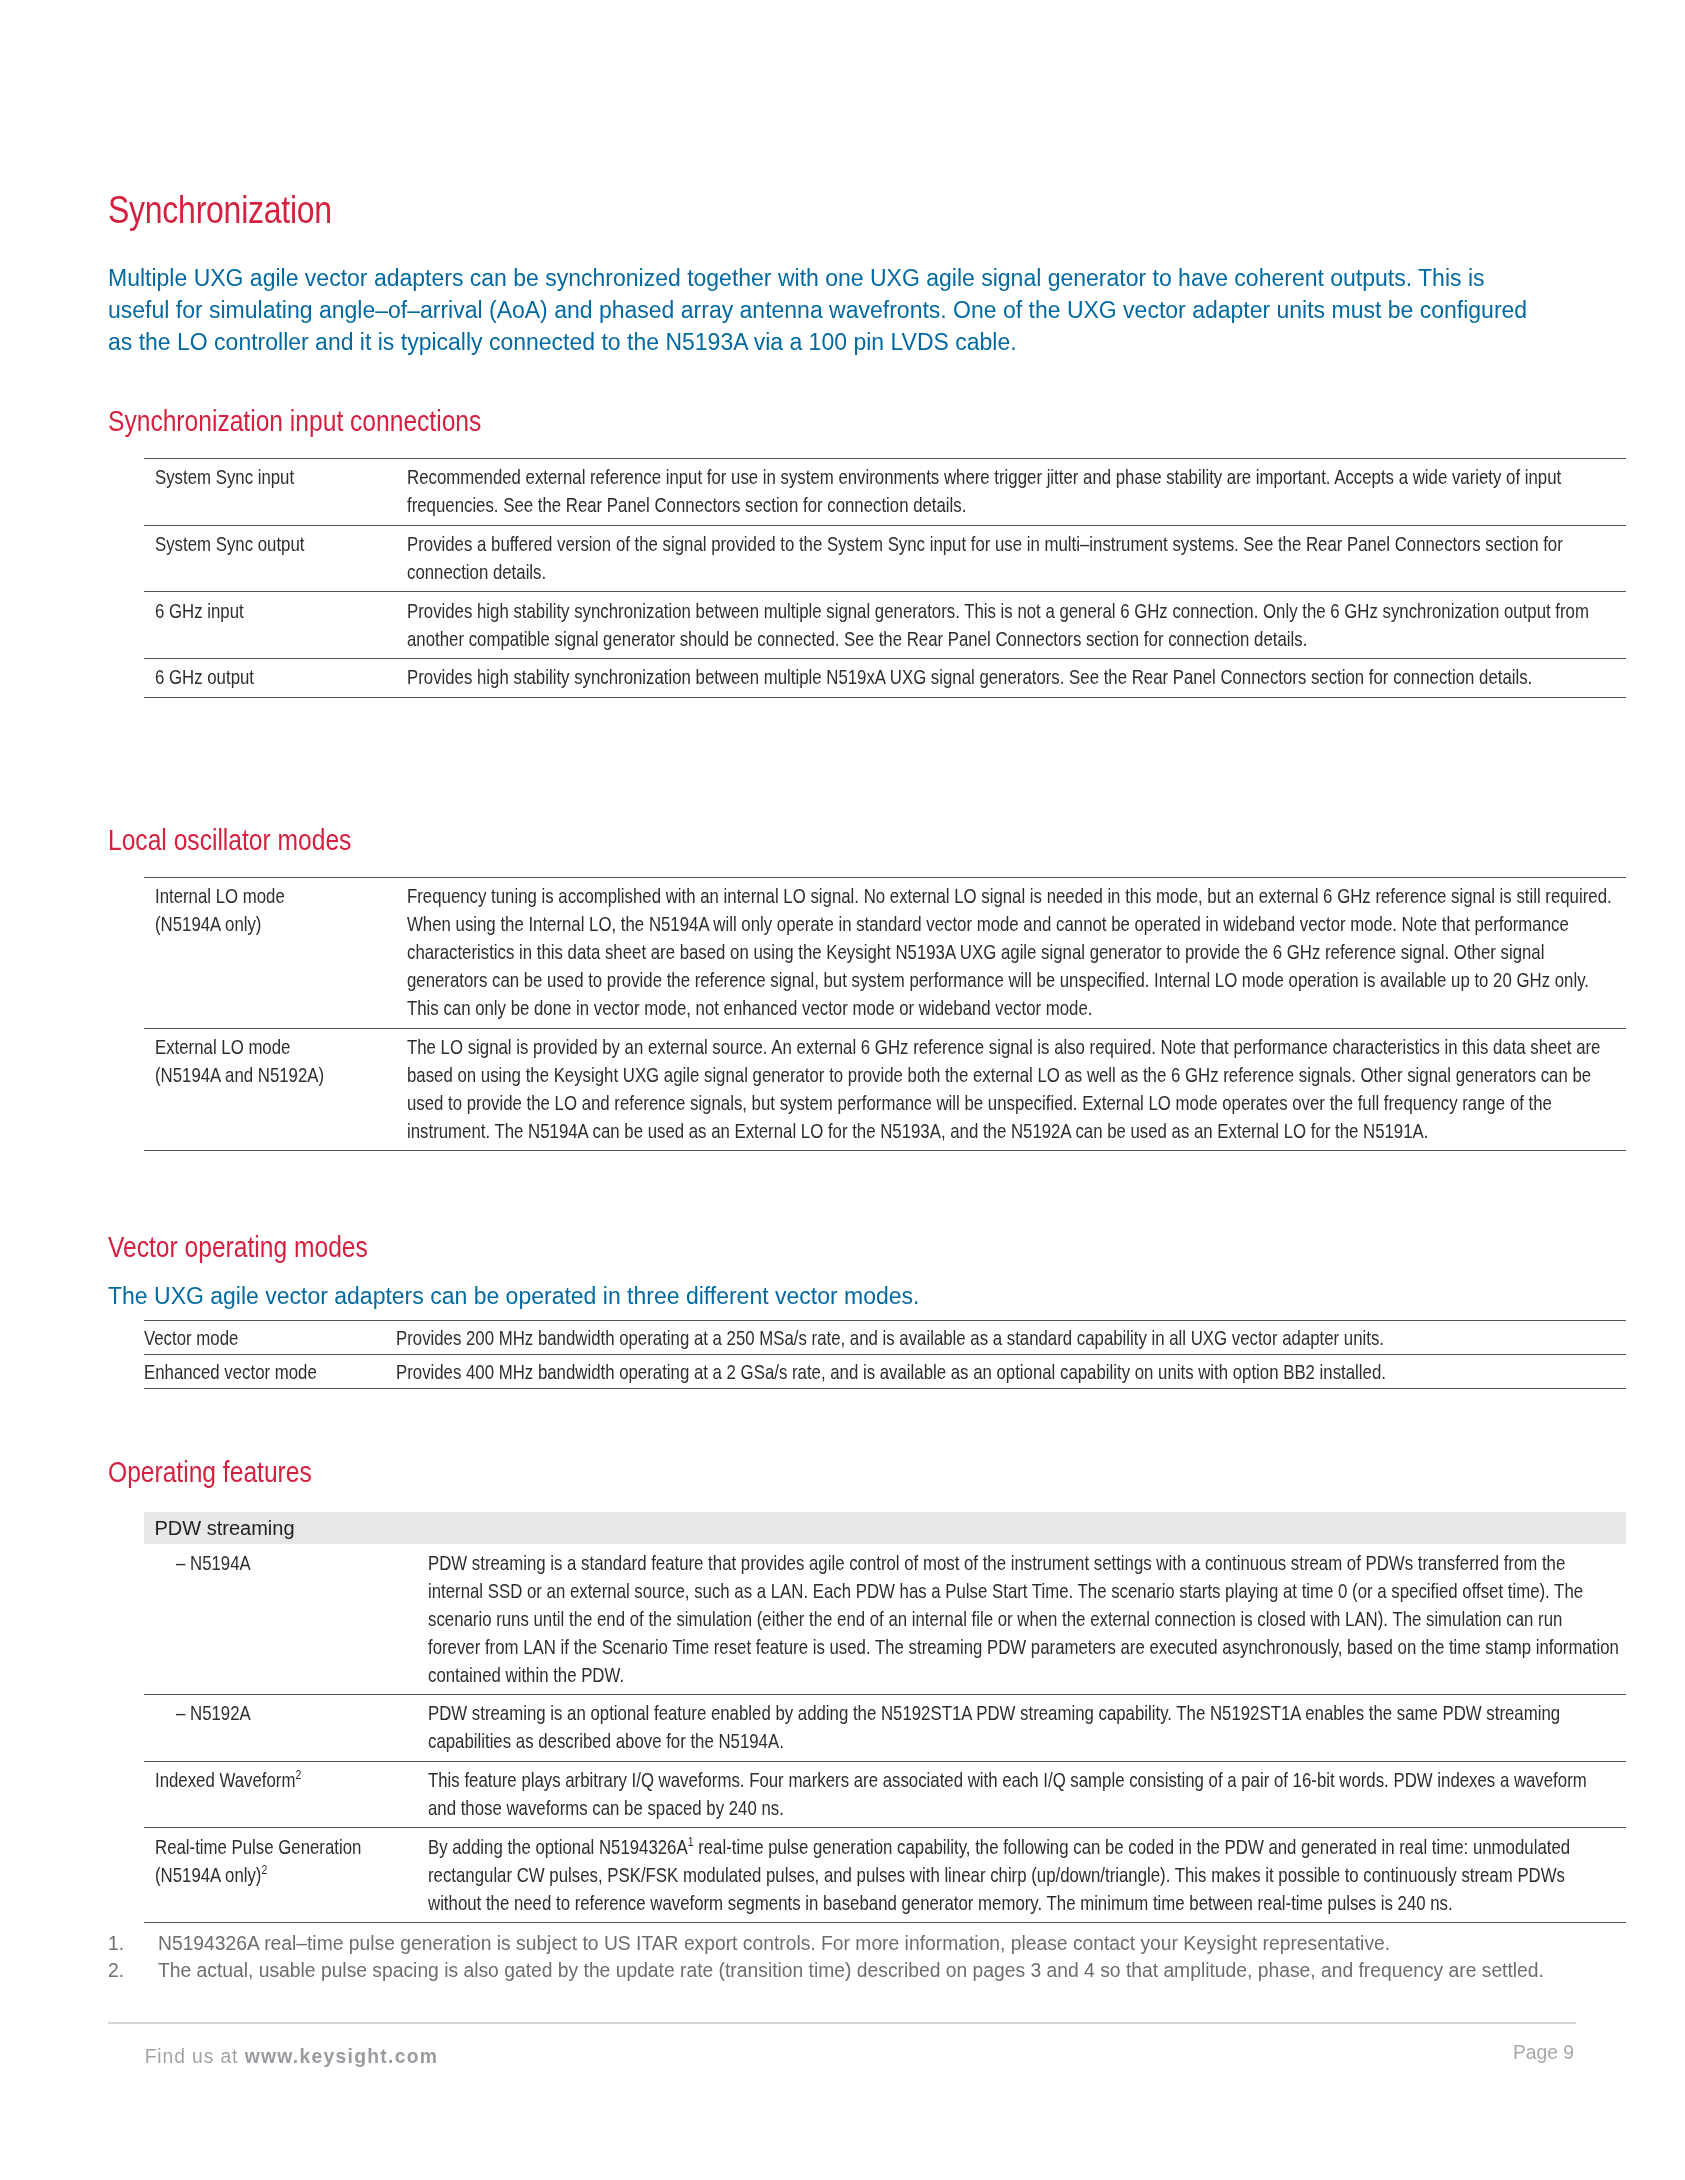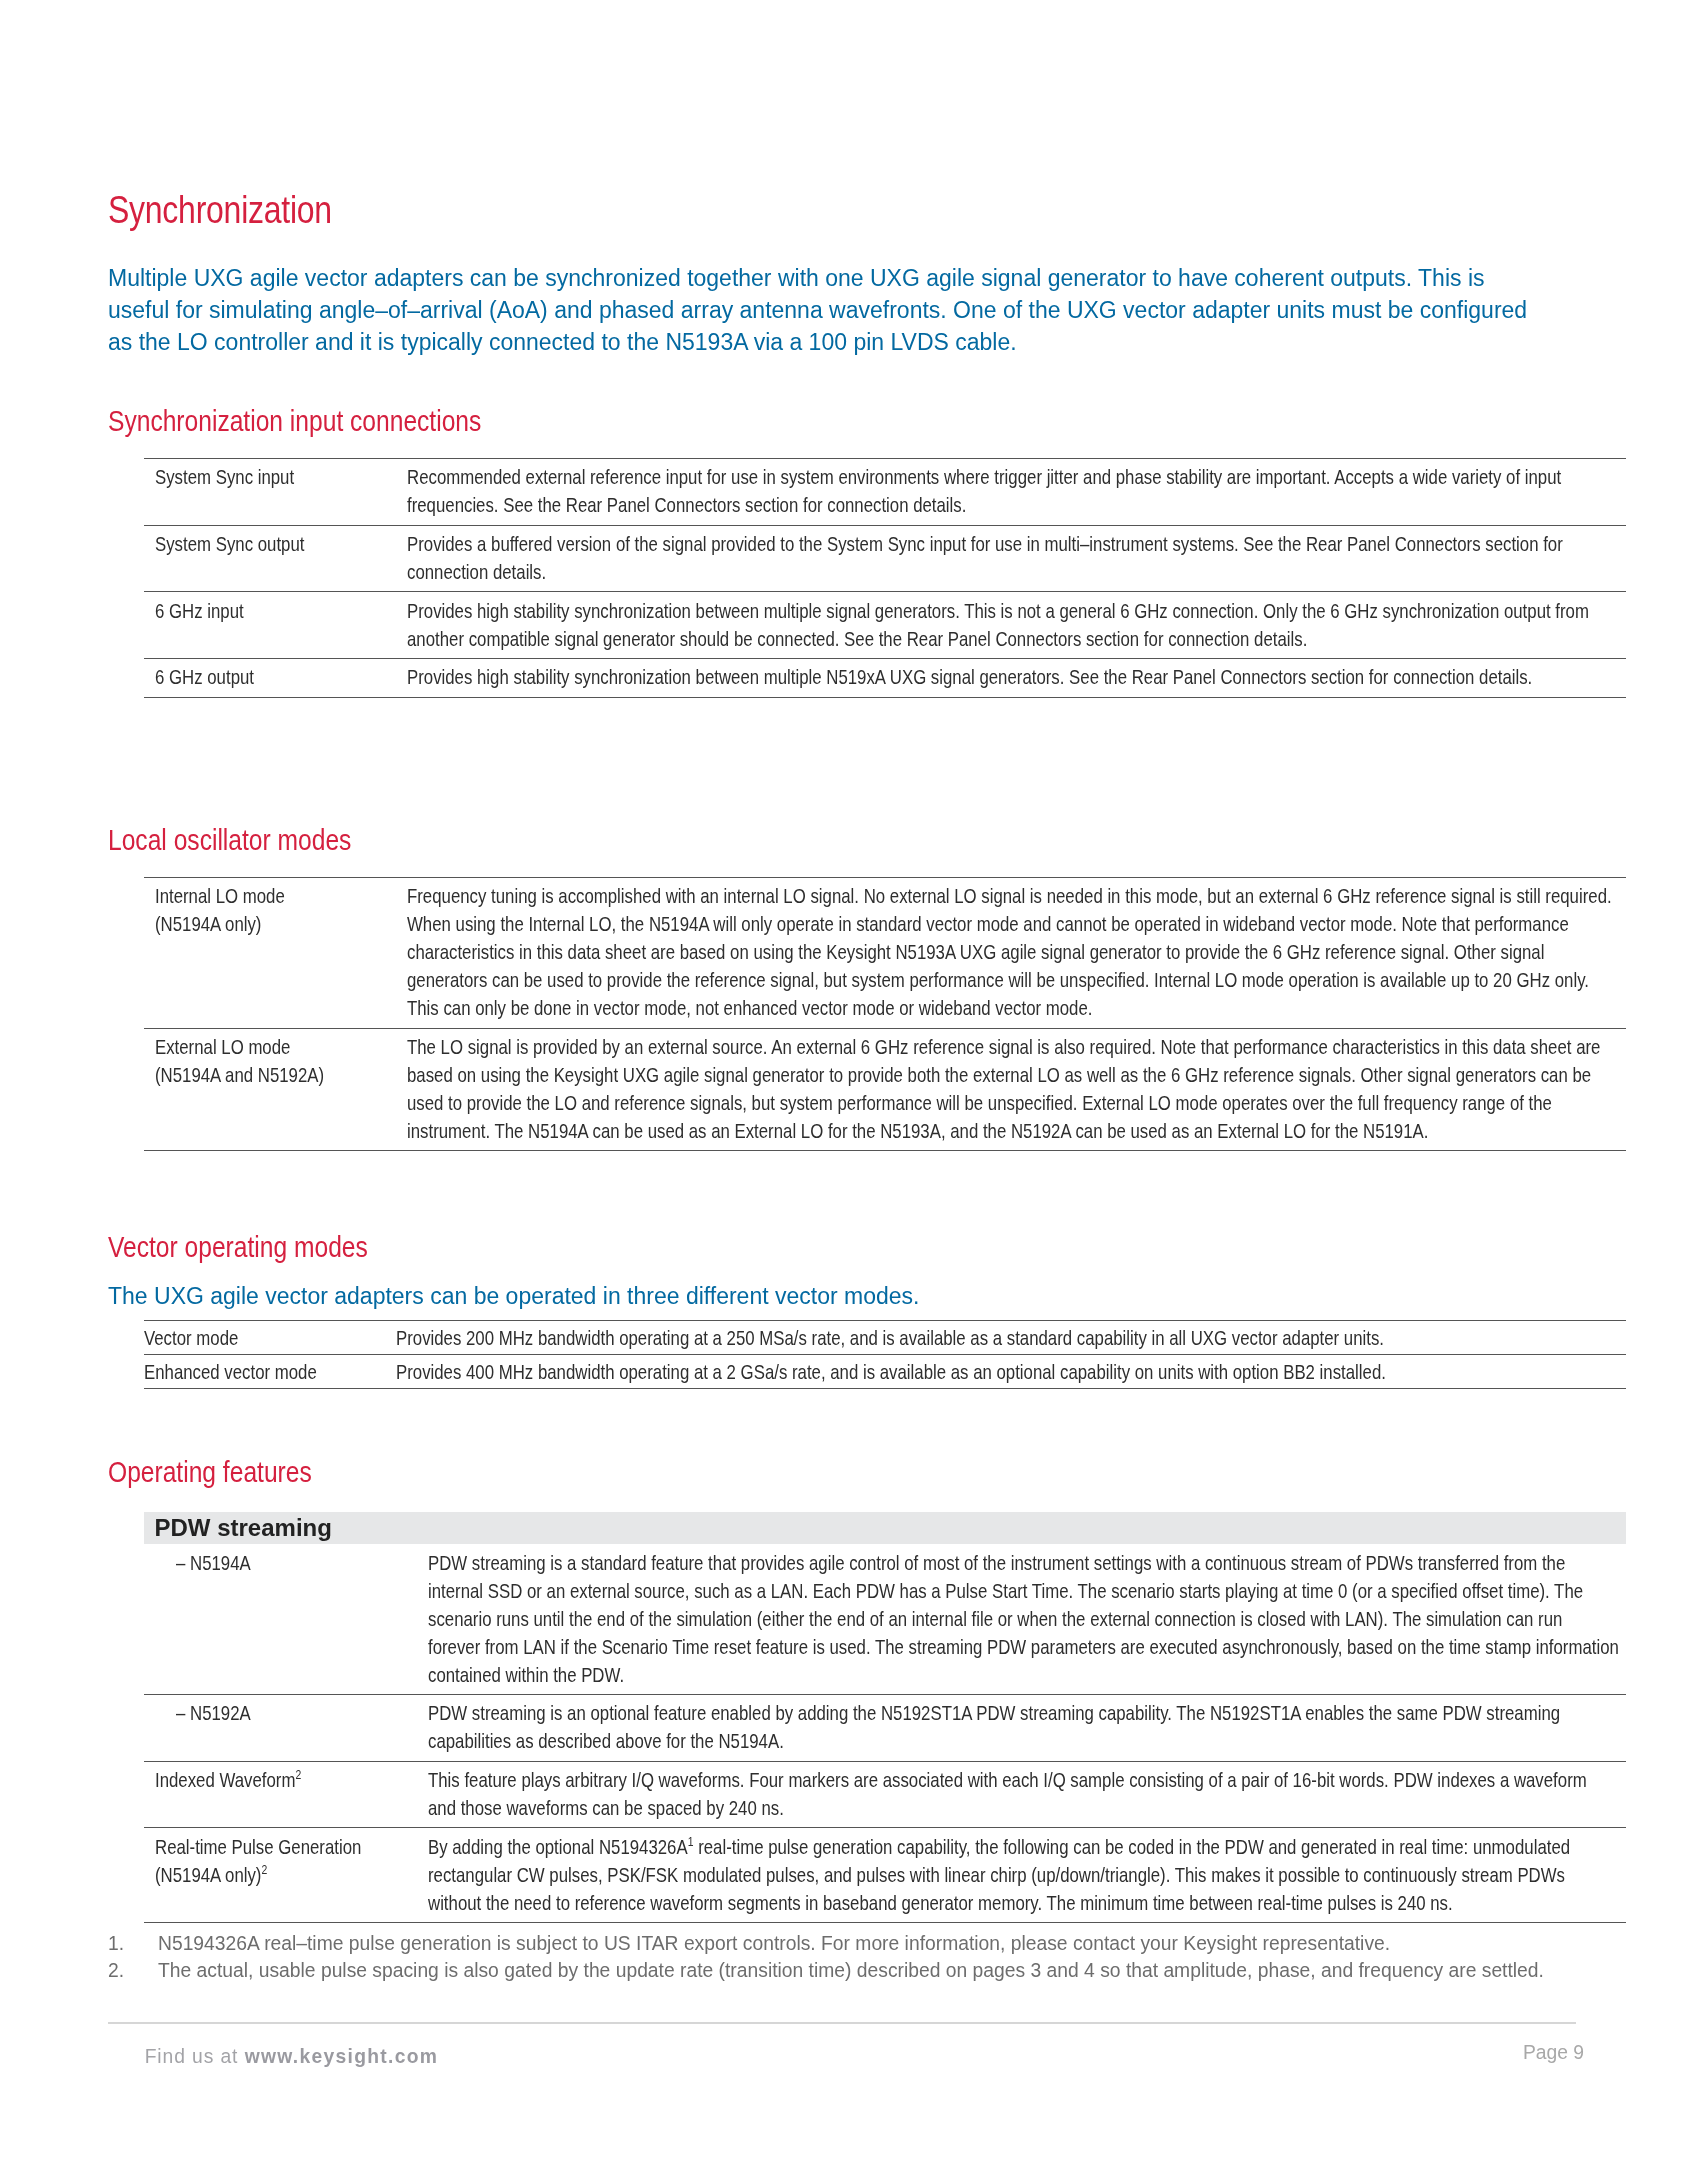--- a/index.html
+++ b/index.html
@@ -27,37 +27,37 @@
     vertical-align: top; padding: 4.4px 0 5.3px 0; font-size: 21px; line-height: 28px;
     border-bottom: 1.8px solid #555;
   }
   table.spec tr:first-child td { border-top: 1.8px solid #555; }
   table.spec td.label { width: 252px; padding-left: 10.5px; }
   table.spec td.desc { padding-right: 7px; }
   .squeeze { display: inline-block; transform: scaleX(0.80); transform-origin: left top; white-space: nowrap; }
   .squeeze-block { display: block; transform: scaleX(0.80); transform-origin: left top; width: 125%; }
   table.spec.tight td { padding: 2.6px 0 3.5px 0; line-height: 27px; }
   .band td { background: #e6e7e8; border-bottom: none !important; border-top: none !important; }
-  .band td.band-title { font-weight: bold; font-size: 24px; padding: 1.8px 0 2.6px 10.5px; color: #222; }
+  .band td.band-title { font-weight: normal; font-size: 20px; padding: 1.8px 0 2.6px 10.5px; color: #222; }
   .indent { padding-left: 32px !important; }
   sup { font-size: 13px; line-height: 0; vertical-align: 8px; }
   .notes {
     position: absolute; left: 0; width: 1482px; margin: 0; padding: 0; list-style: none;
     font-family: "Liberation Sans", sans-serif; font-size: 19.3px; line-height: 27px; color: #6d6d6d;
   }
   .notes li { position: relative; padding-left: 50px; }
   .notes li .num { position: absolute; left: 0; top: 0; }
   .footer-rule { position: absolute; left: 0; width: 1468px; top: 2022px; height: 1.8px; background: #d6d6d6; }
   .footer-left {
     position: absolute; left: 16.7px; top: 2046px; font-family: "Liberation Sans", sans-serif;
     font-size: 19.3px; color: #a3a3a7; letter-spacing: 0.9px; margin-left: 20px;
   }
   .footer-left b { font-weight: bold; color: #9a9aa0; letter-spacing: 1.3px; }
   .footer-right {
-    position: absolute; right: 6px; top: 2042px; font-family: "Liberation Sans", sans-serif;
+    position: absolute; right: 16px; top: 2042px; font-family: "Liberation Sans", sans-serif;
     font-size: 19.3px; color: #a8a8a8;
   }
 </style>
 </head>
 <body>
 
 <div class="page">
 
   <h1 class="section" style="top:190px;">Synchronization</h1>
   <p class="body" style="top:262px; width:1440px;">Multiple UXG agile vector adapters can be synchronized together with one UXG agile signal generator to have coherent outputs. This is useful for simulating angle–of–arrival (AoA) and phased array antenna wavefronts. One of the UXG vector adapter units must be configured as the LO controller and it is typically connected to the N5193A via a 100 pin LVDS cable.</p>

